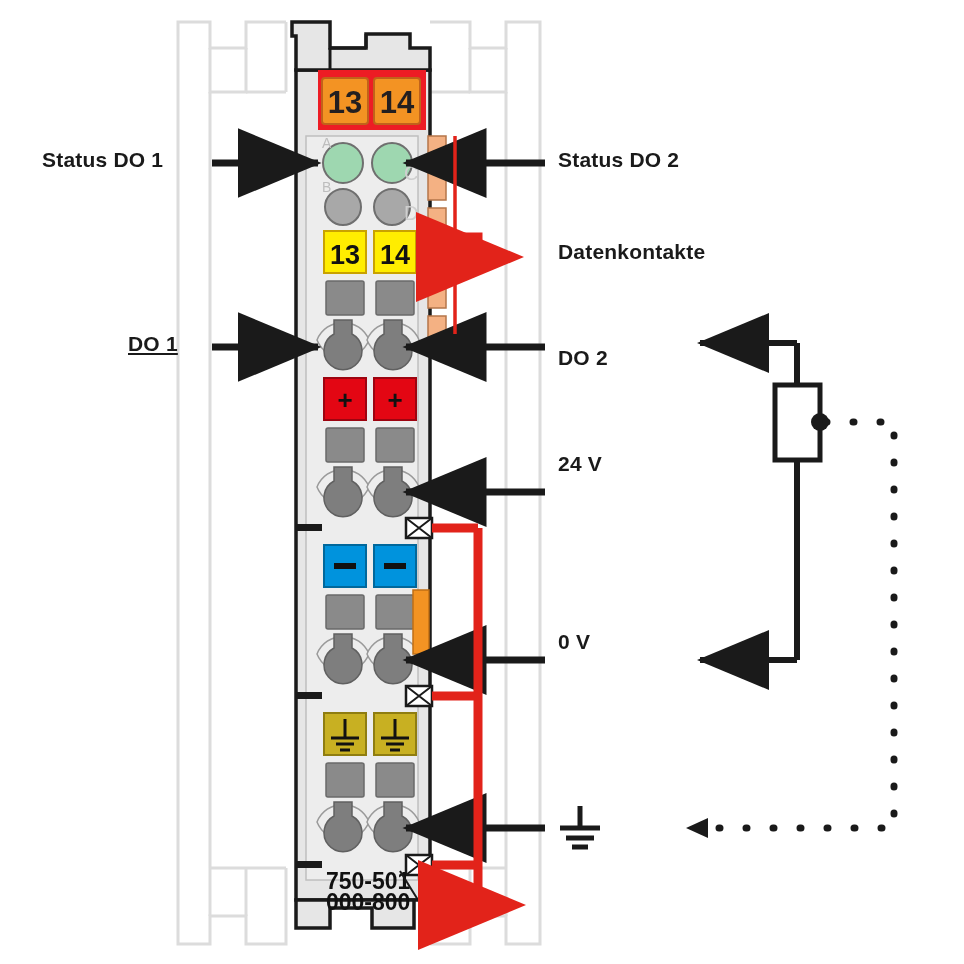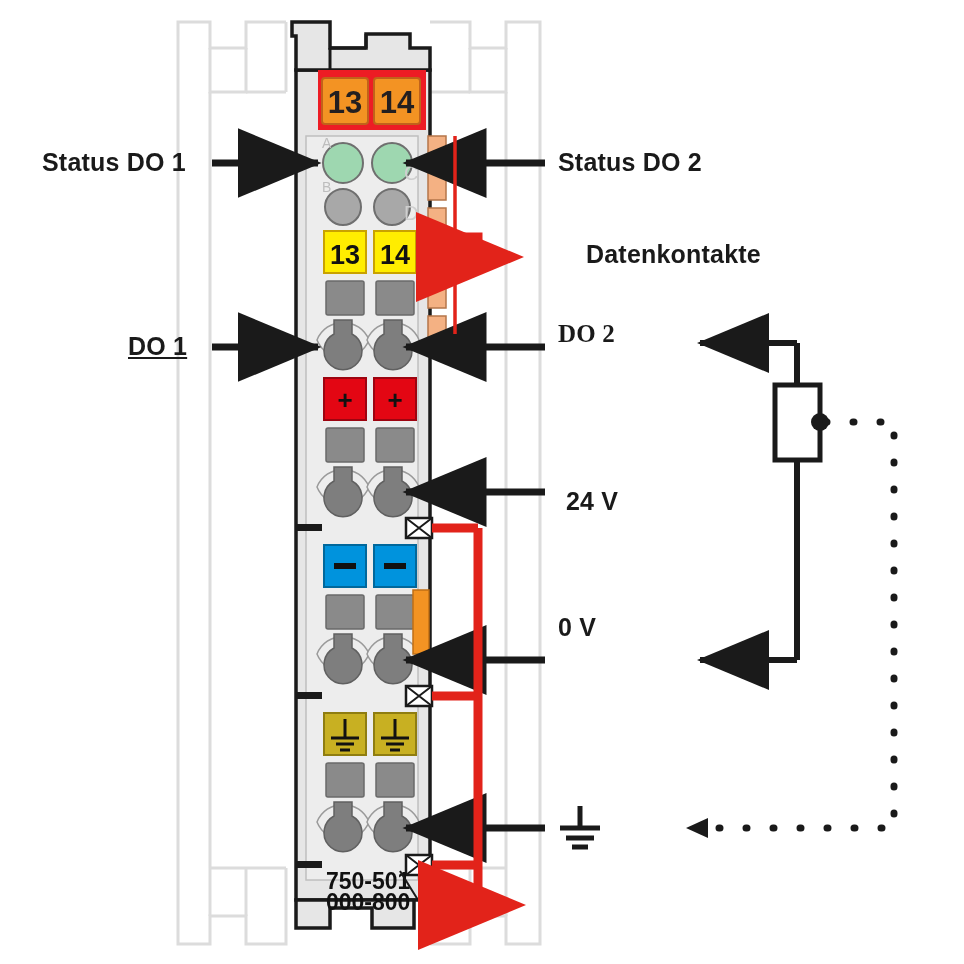--- a/index.html
+++ b/index.html
@@ -1,21 +1,21 @@
 <!DOCTYPE html>
 <html><head>
 <meta charset="utf-8">
 <style>
   html,body{margin:0;padding:0;background:#ffffff;}
   body{width:964px;height:964px;overflow:hidden;
        font-family:"Liberation Sans","DejaVu Sans",sans-serif;}
   #stage{position:relative;width:964px;height:964px;background:#ffffff;}
 
   .lbl{position:absolute;font-weight:bold;color:#1a1a1a;white-space:nowrap;}
-  .lbl-24{font-size:25px;letter-spacing:.2px;}
+  .lbl-24{font-size:21px;letter-spacing:.2px;}
 
   svg{position:absolute;left:0;top:0;}
   .nosel{user-select:none;}
 </style>
 </head>
 <body>
 
 <div id="stage">
 
   <svg width="964" height="964" viewBox="0 0 964 964">
@@ -238,18 +238,18 @@
     </g>
     <g>
       <path d="M686,828 L708,818 L708,838 Z" fill="#1a1a1a"></path>
     </g>
   </svg>
 
   <div class="lbl lbl-24" style="left:42px;  top:148px;">Status DO 1</div>
   <div class="lbl lbl-24" style="left:128px; top:332px;text-decoration:underline;">DO 1</div>
 
   <div class="lbl lbl-24" style="left:558px; top:148px;">Status DO 2</div>
-  <div class="lbl lbl-24" style="left:558px; top:240px;margin-left:28px;">Datenkontakte</div>
-  <div class="lbl lbl-24" style="left:558px; top:320px;font-family:Liberation Serif, serif;">DO 2</div>
-  <div class="lbl lbl-24" style="left:558px; top:487px;margin-left:8px;">24 V</div>
-  <div class="lbl lbl-24" style="left:558px; top:613px;text-align:center;">0 V</div>
+  <div class="lbl lbl-24" style="left:558px; top:240px;">Datenkontakte</div>
+  <div class="lbl lbl-24" style="left:558px; top:346px;">DO 2</div>
+  <div class="lbl lbl-24" style="left:558px; top:452px;">24 V</div>
+  <div class="lbl lbl-24" style="left:558px; top:630px;text-align:center;">0 V</div>
 
 </div>
 
 </body></html>

